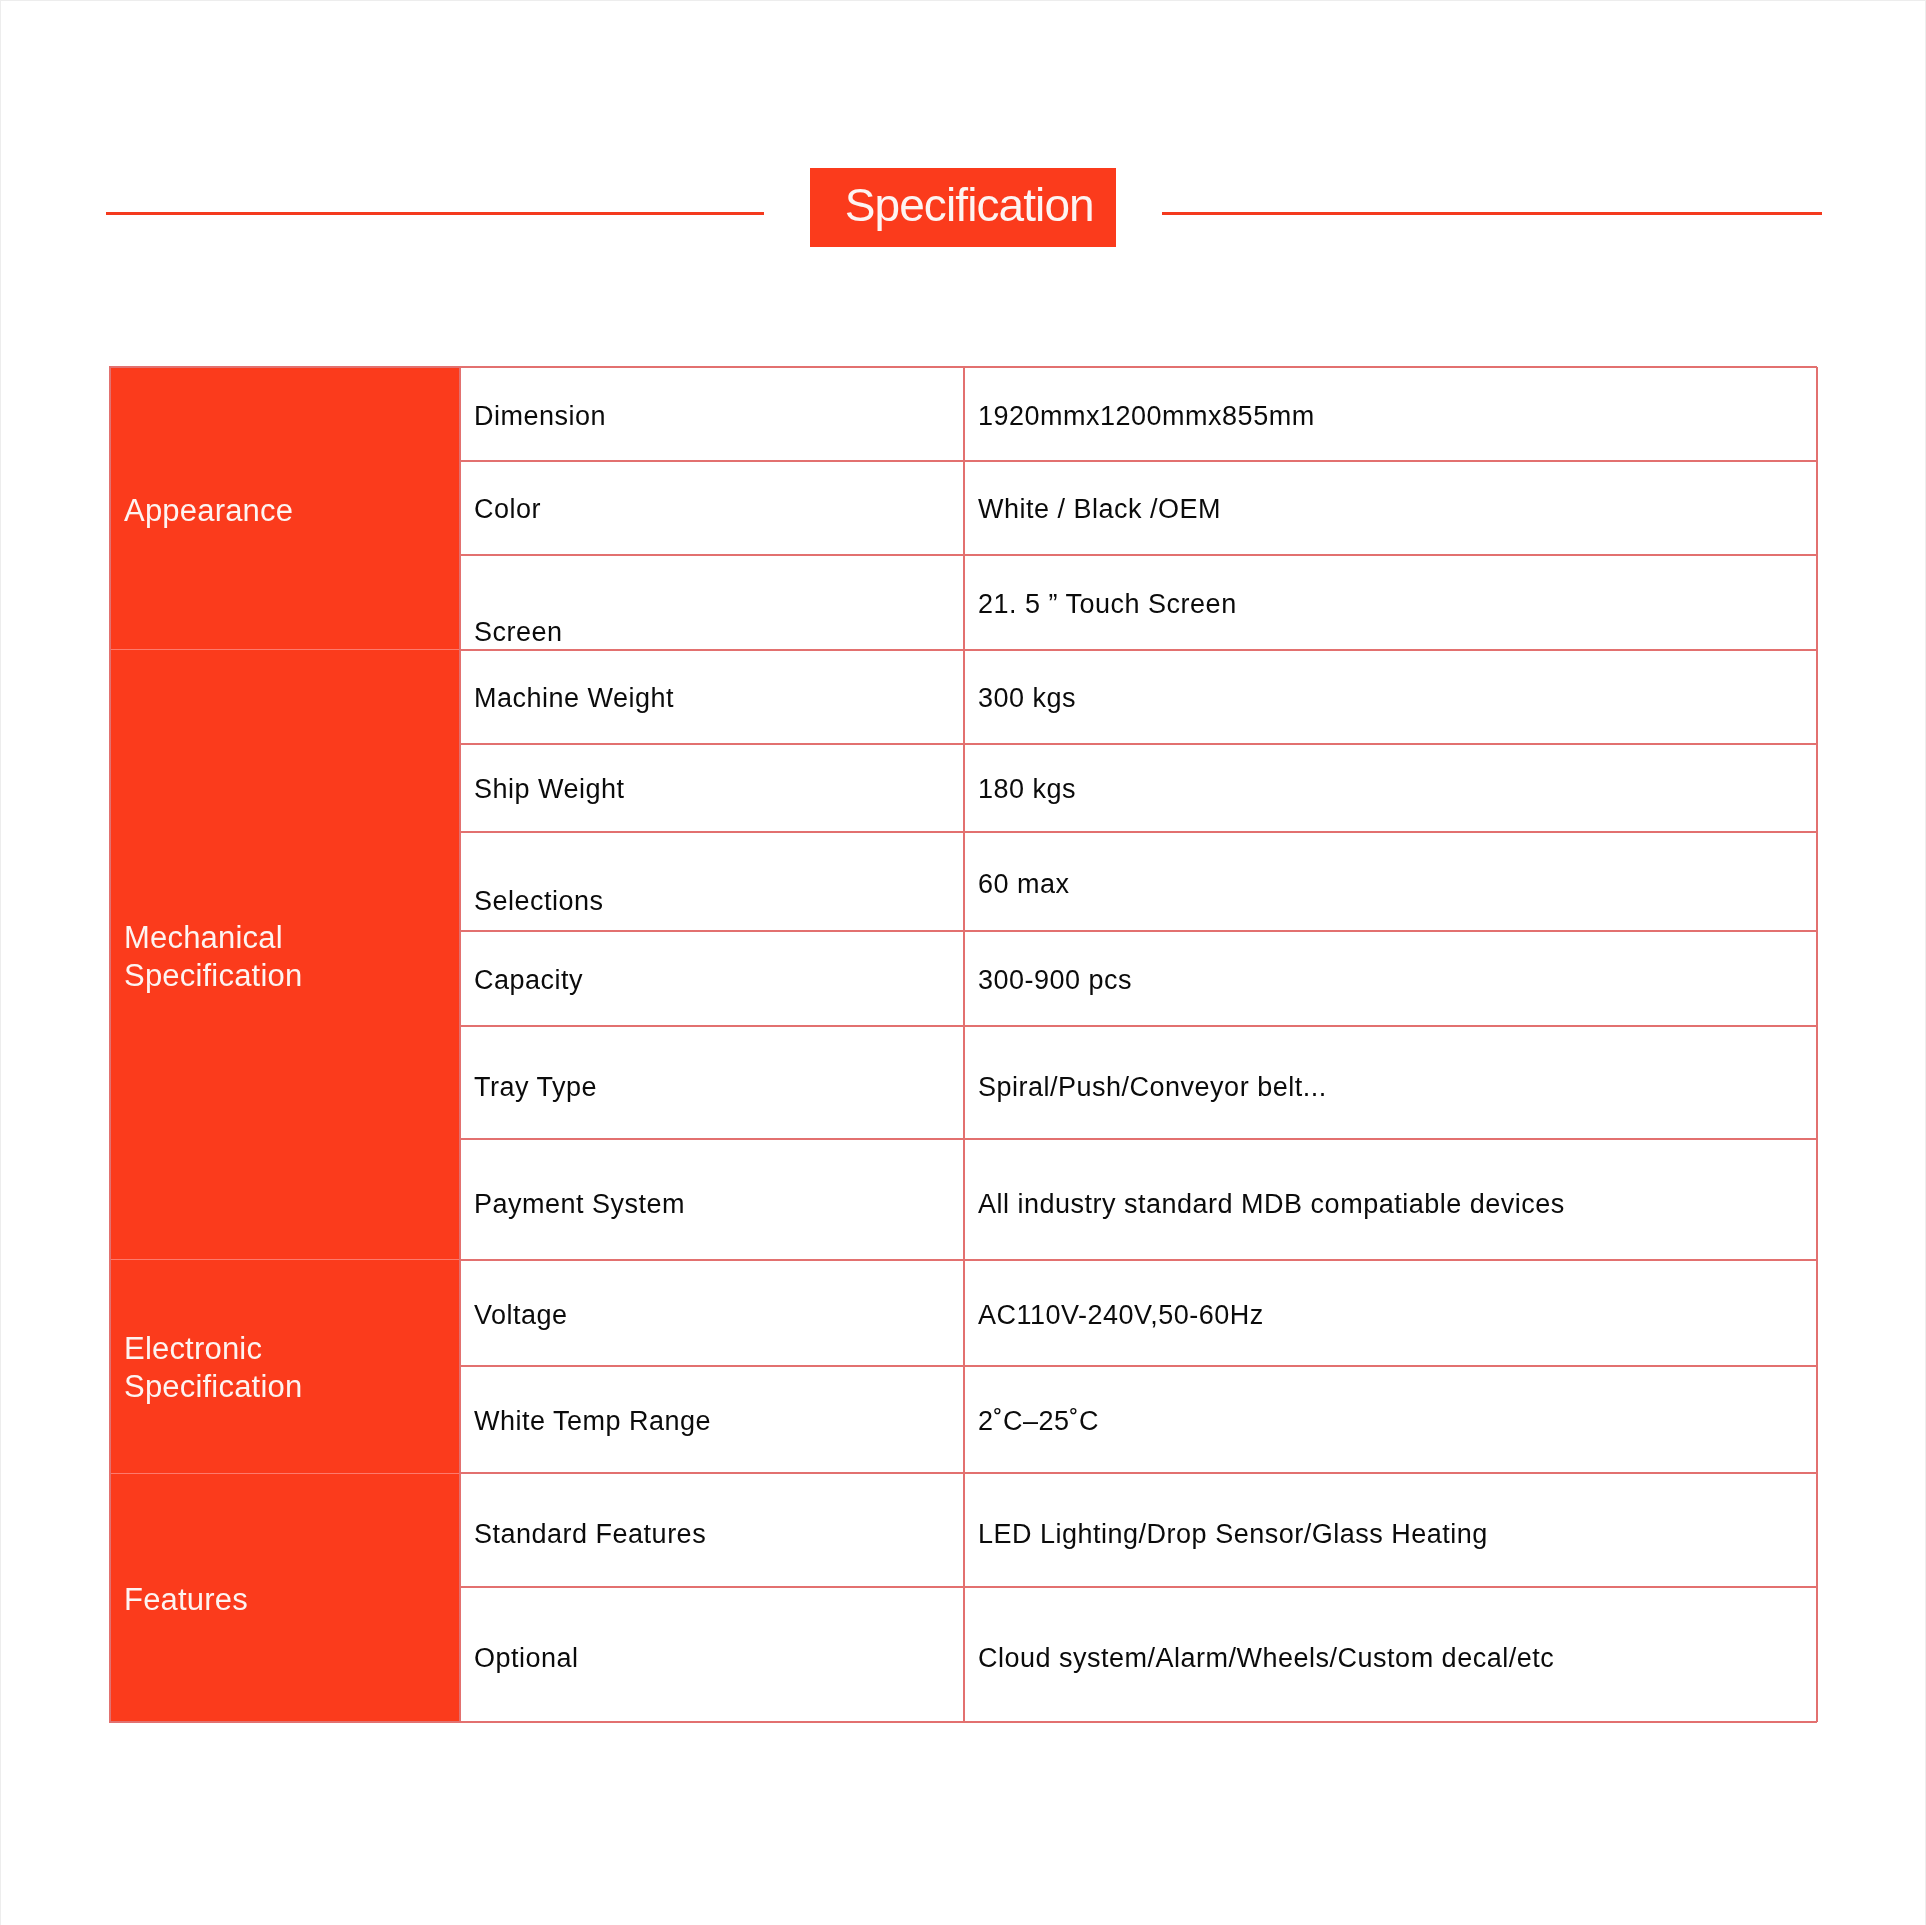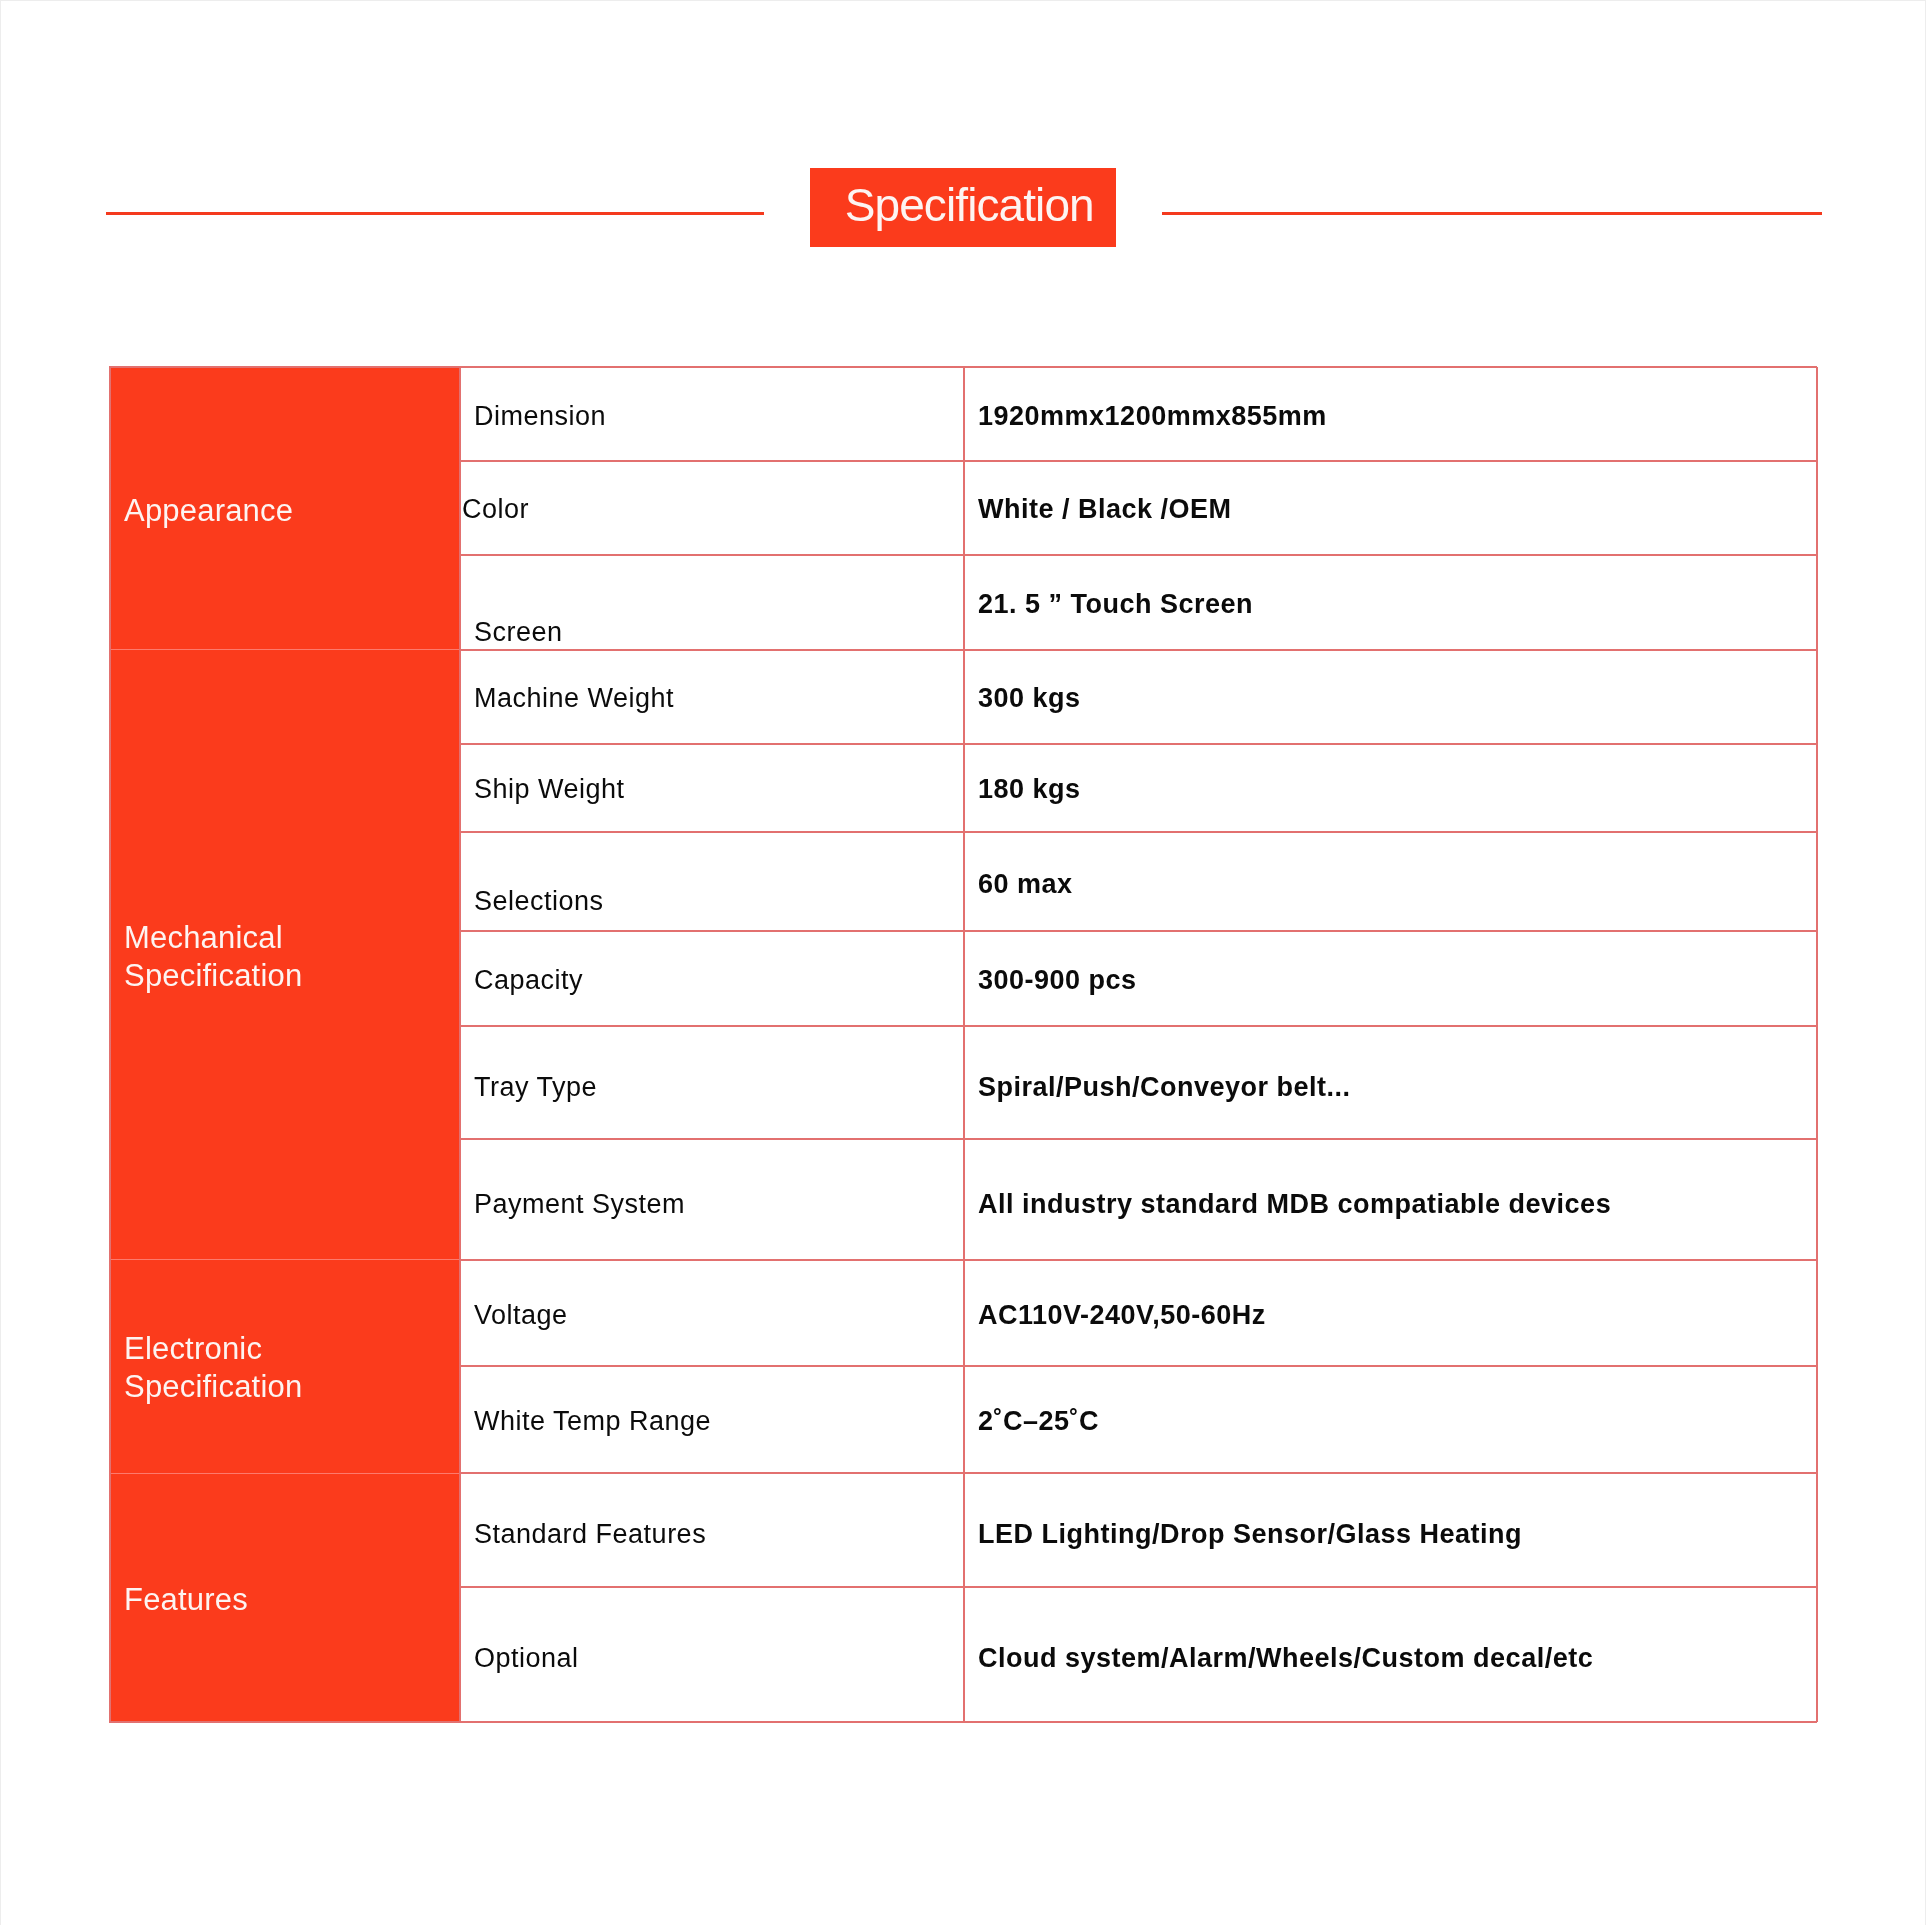--- a/index.html
+++ b/index.html
@@ -22,21 +22,21 @@
   .table{position:absolute;left:109px;top:367px;width:1708px;height:1355px;}
   .seccell{position:absolute;left:0;width:351px;background:#fb3b1c;}
   .secsep{position:absolute;left:0;width:351px;height:1.3px;background:#fd7a6d;}
   .sectext{position:absolute;will-change:transform;left:15px;color:#fdf4f2;font-size:31px;line-height:38px;
            letter-spacing:0.2px;white-space:pre-line;}
   .gline{position:absolute;height:1.9px;
          background:linear-gradient(180deg,#efa8a6 0%,#e16a69 28%,#e16a69 72%,#efa8a6 100%);}
   .vline{position:absolute;width:1.9px;
          background:linear-gradient(90deg,#efa8a6 0%,#e16a69 28%,#e16a69 72%,#efa8a6 100%);}
   .cellL{position:absolute;will-change:transform;color:#0b0b0b;font-size:27px;letter-spacing:0.5px;white-space:nowrap;}
-  .cellR{position:absolute;will-change:transform;color:#0b0b0b;font-size:27px;letter-spacing:0.5px;white-space:nowrap;font-weight:bold;}
+  .cellR{position:absolute;will-change:transform;color:#0b0b0b;font-size:27px;letter-spacing:0.5px;white-space:nowrap;}
 </style>
 </head>
 <body>
 
 <div class="page">
 
   <div class="header">
     <div class="hrule left"></div>
     <div class="hrule right"></div>
     <div class="titlebox">
@@ -71,21 +71,21 @@
       <div class="gline" style="left: 350px; width: 1358px; top: 998px;"></div>
       <div class="gline" style="left: 350px; width: 1358px; top: 1105px;"></div>
       <div class="gline" style="left: 350px; width: 1358px; top: 1219px;"></div>
       <div class="gline" style="left: 0px; width: 1708px; top: 1354px;"></div>
       <div class="vline" style="left: 0px; top: 0px; height: 1355px;"></div>
       <div class="vline" style="left: 350px; top: 0px; height: 1355px;"></div>
       <div class="vline" style="left: 854px; top: 0px; height: 1355px;"></div>
       <div class="vline" style="left: 1707px; top: 0px; height: 1355px;"></div>
       <div class="cellL" style="left: 365px; top: 34px;">Dimension</div>
       <div class="cellR" style="left: 869px; top: 34px;">1920mmx1200mmx855mm</div>
-      <div class="cellL" style="left: 353px; top: 127px;">Color</div>
+      <div class="cellL" style="left: 365px; top: 127px;">Color</div>
       <div class="cellR" style="left: 869px; top: 127px;">White / Black /OEM</div>
       <div class="cellL" style="left: 365px; top: 222px; margin-top: 28px;">Screen</div>
       <div class="cellR" style="left: 869px; top: 222px;">21. 5 ” Touch Screen</div>
       <div class="cellL" style="left: 365px; top: 316px;">Machine Weight</div>
       <div class="cellR" style="left: 869px; top: 316px;">300 kgs</div>
       <div class="cellL" style="left: 365px; top: 407px;">Ship Weight</div>
       <div class="cellR" style="left: 869px; top: 407px;">180 kgs</div>
       <div class="cellL" style="left: 365px; top: 519px;">Selections</div>
       <div class="cellR" style="left: 869px; top: 502px;">60 max</div>
       <div class="cellL" style="left: 365px; top: 598px;">Capacity</div>

